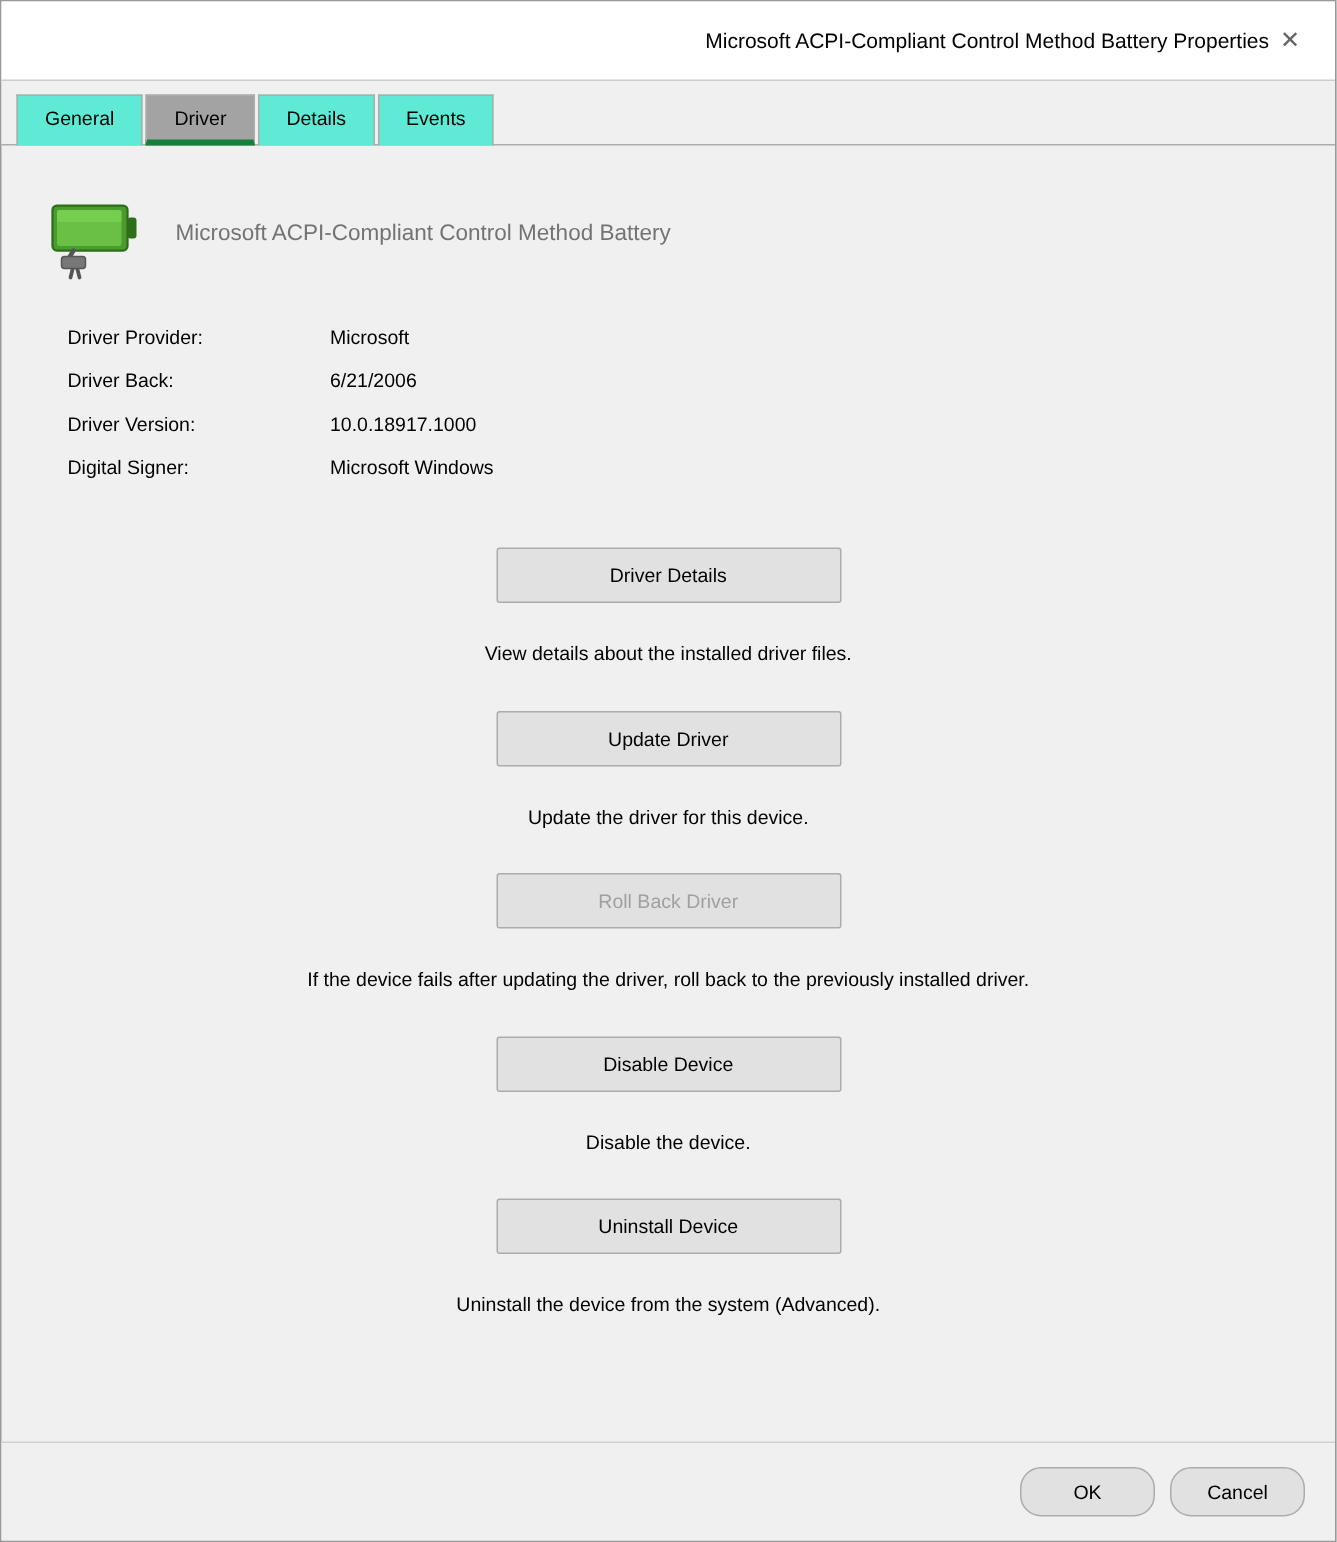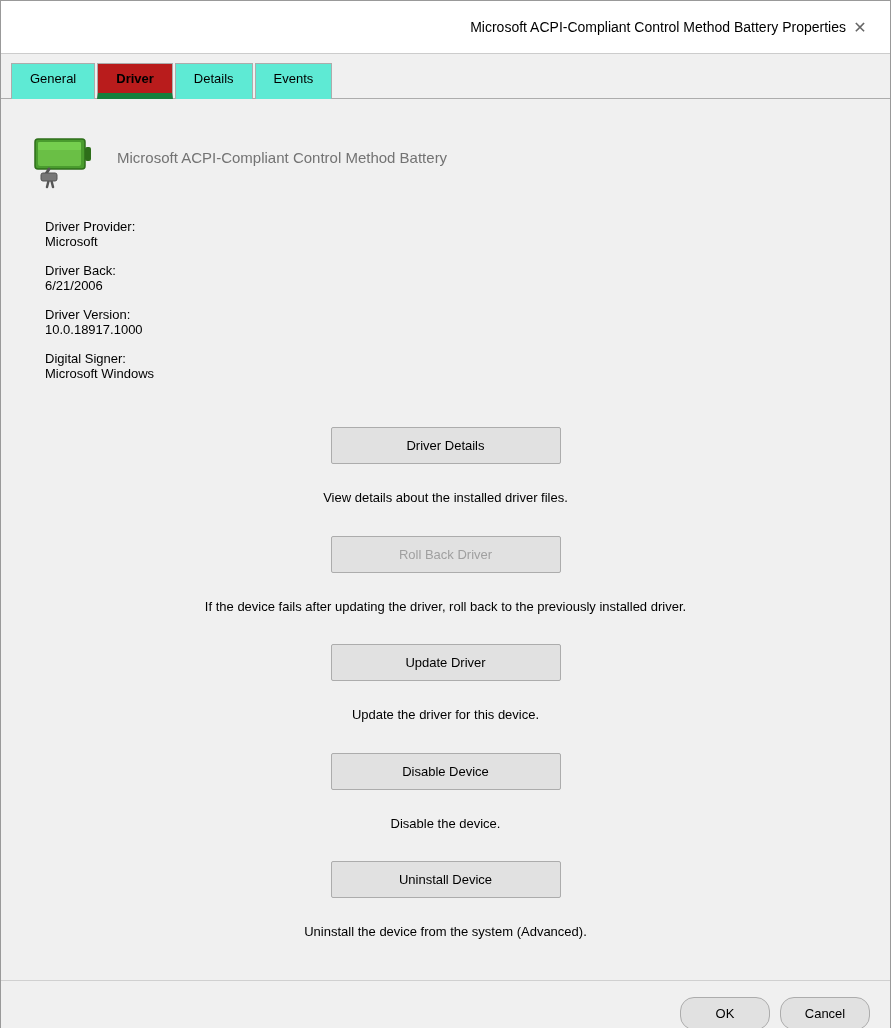--- a/index.html
+++ b/index.html
@@ -70,23 +70,23 @@
       border: 1px solid #acacac;
       background: #5eead4;
       margin-right: 2px;
       border-bottom: none;
       color: #000;
       position: relative;
       bottom: -1px;
     }
 
     .tab.active {
-      background: #b91c1c;
-      border-bottom: 6px solid #15803d;
-      font-weight: 700;
+      background: #a3a3a3;
+      border-bottom: 4px solid #15803d;
+      font-weight: 400;
       z-index: 1;
     }
 
     .content-area {
       padding: 24px 28px;
       flex: 1;
     }
 
     .device-header {
       display: flex;
@@ -109,21 +109,20 @@
 
     .info-table {
       margin-left: 16px;
       margin-bottom: 32px;
     }
 
     .info-row {
       display: flex;
       margin-bottom: 14px;
       font-size: 13px;
-      flex-direction: column;
     }
 
     .info-label {
       width: 175px;
       color: #000;
       font-weight: 400;
     }
 
     .info-value {
       color: #000;
@@ -269,27 +268,27 @@
     </div>
 
     <div class="action-section">
 
       <div class="action-row">
         <button class="action-button">Driver Details</button>
         <span class="action-description">View details about the installed driver files.</span>
       </div>
 
       <div class="action-row">
+        <button class="action-button">Update Driver</button>
+        <span class="action-description">Update the driver for this device.</span>
+      </div>
+
+      <div class="action-row">
         <button class="action-button" disabled="">Roll Back Driver</button>
         <span class="action-description">If the device fails after updating the driver, roll back to the previously installed driver.</span>
-      </div>
-
-      <div class="action-row">
-        <button class="action-button">Update Driver</button>
-        <span class="action-description">Update the driver for this device.</span>
       </div>
 
       <div class="action-row">
         <button class="action-button">Disable Device</button>
         <span class="action-description">Disable the device.</span>
       </div>
 
       <div class="action-row">
         <button class="action-button">Uninstall Device</button>
         <span class="action-description">Uninstall the device from the system (Advanced).</span>

